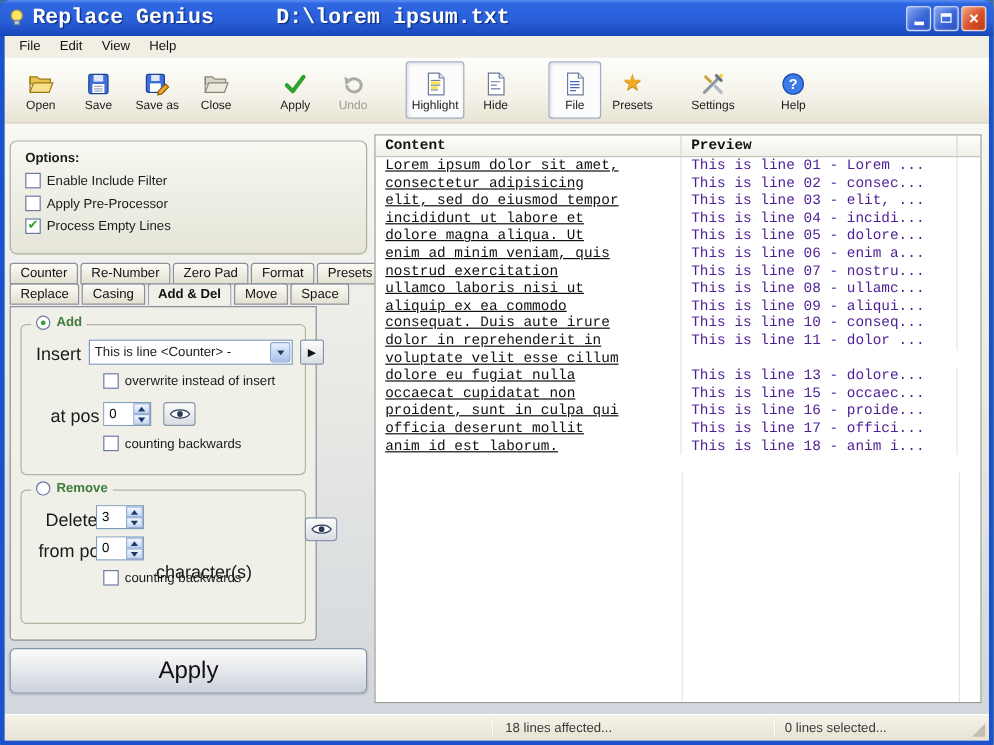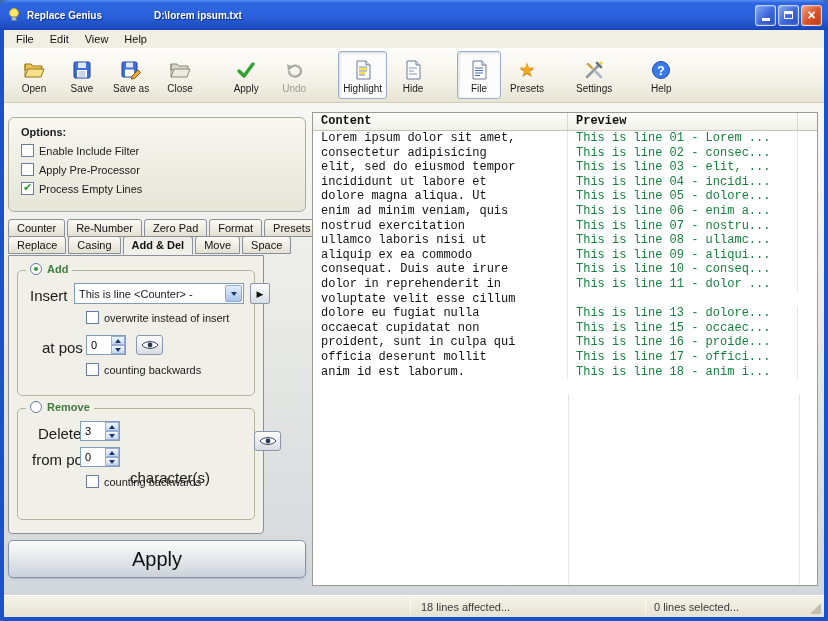--- a/index.html
+++ b/index.html
@@ -11,21 +11,21 @@
     background:#1a52cc; border-radius:8px 8px 2px 2px; overflow:hidden;
     display:flex; flex-direction:column;
   }
 
   
   .titlebar {
     height:30px; flex:0 0 30px; display:flex; align-items:center; padding:0 6px;
     background:linear-gradient(180deg,#5a8ef2 0%,#2e66e2 10%,#2a60da 55%,#1c4cc0 92%,#1646b4 100%);
   }
   .titlebar .app-icon { width:16px; height:16px; margin-right:5px; flex:0 0 auto; }
-  .titlebar .ttext { color:#fff; font-weight:bold; font-size:10px; text-shadow:1px 1px 1px #0a2a7a; white-space:nowrap; }
+  .titlebar .ttext { color:#fff; font-weight:bold; font-size:18px; text-shadow:1px 1px 1px #0a2a7a; white-space:nowrap;font-family:Liberation Mono, monospace; }
   .titlebar .fname { margin-left:52px; }
   .winbtns { margin-left:auto; display:flex; gap:2px; }
   .wbtn {
     width:21px; height:21px; border-radius:3px; border:1px solid rgba(255,255,255,.7);
     display:flex; align-items:center; justify-content:center; color:#fff;
     background:linear-gradient(135deg,#86a8f4 0%,#3b66d8 55%,#2a50c0 100%);
     box-shadow:inset 0 0 2px rgba(255,255,255,.5);
   }
   .wbtn.close { background:linear-gradient(135deg,#f0a080 0%,#d85028 55%,#b83a12 100%); font-size:14px; font-weight:bold; }
   .glyph-min { width:8px; height:3px; background:#fff; margin-top:9px; }
@@ -151,22 +151,22 @@
     overflow:hidden;
   }
   .lhead {
     display:grid; grid-template-columns:255px 230px 1fr; height:18px; align-items:center;
     background:linear-gradient(180deg,#fdfdfa,#f1f1ea); border-bottom:1px solid #c4c4ba;
     font-size:12px; font-weight:bold; color:#111;
   }
   .lhead .hcell { padding-left:8px; height:100%; line-height:17px; border-right:1px solid #d8d8d0; white-space:nowrap; overflow:hidden; }
   .lhead .hcell:last-child { border-right:none; }
   .lrow { display:grid; grid-template-columns:255px 230px 1fr; height:14.6px; line-height:14.6px; font-size:12px; }
-  .lrow .c { color:#111; padding-left:8px; border-right:1px solid #e6e6de; white-space:pre; overflow:hidden; }
-  .lrow .p { color:#15803d; padding-left:8px; border-right:1px solid #e6e6de; white-space:pre; overflow:hidden; }
+  .lrow .c { color:#111; padding-left:8px; border-right:1px solid #e6e6de; white-space:pre; overflow:hidden;text-decoration:underline; }
+  .lrow .p { color:#4c1d95; padding-left:8px; border-right:1px solid #e6e6de; white-space:pre; overflow:hidden; }
   .lrow .e { }
   .vline1 { position:absolute; left:255px; top:281px; bottom:0; width:1px; background:#e6e6de; }
   .vline2 { position:absolute; left:486px; top:281px; bottom:0; width:1px; background:#e6e6de; }
 
   
   .status {
     height:22px; flex:0 0 22px; display:flex; align-items:center;
     background:linear-gradient(180deg,#f5f3e9,#e6e3d3); border-top:1px solid #fff;
     font-size:11px; color:#3a3a3a;
   }

